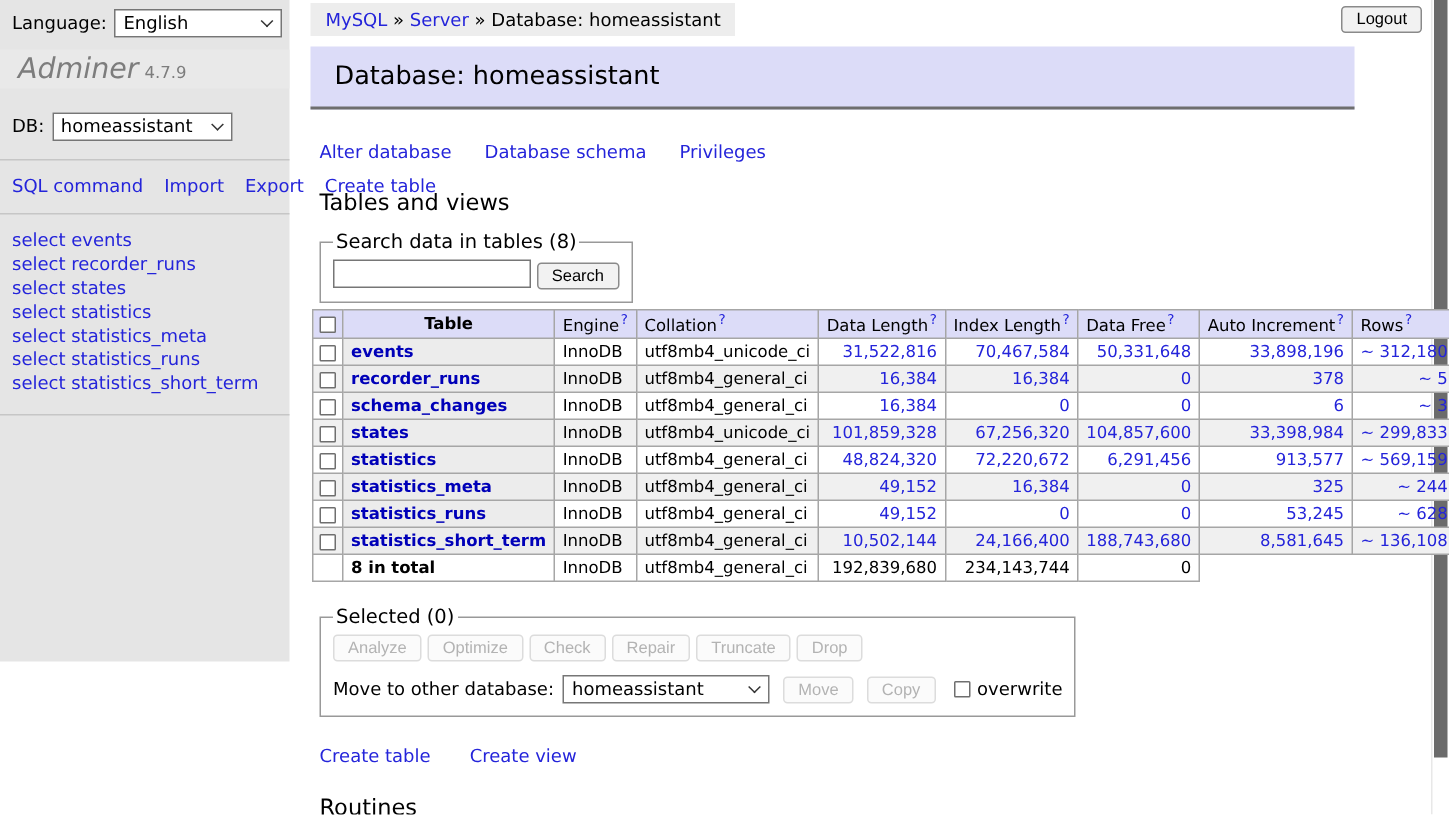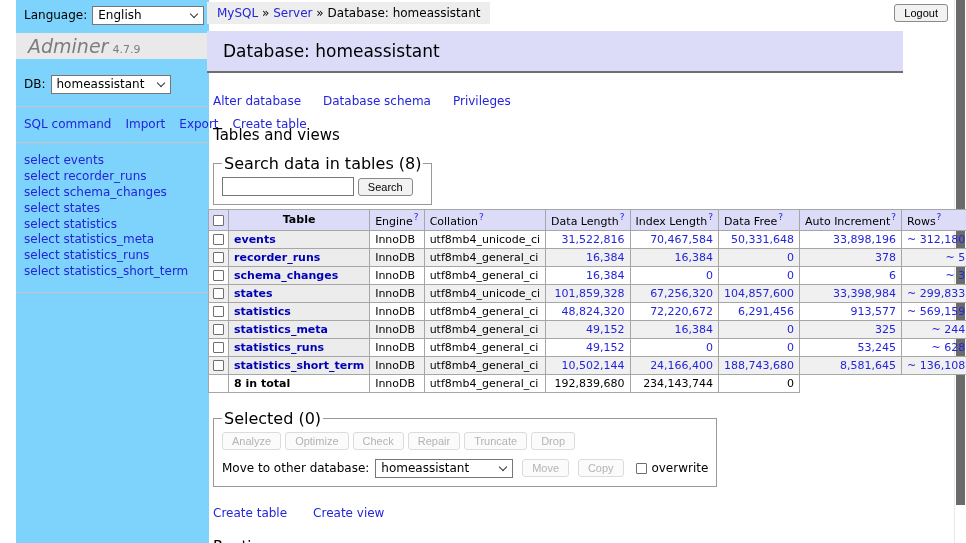--- a/index.html
+++ b/index.html
@@ -9,21 +9,21 @@
   }
   *{box-sizing:border-box;}
   html,body{margin:0;padding:0;}
   body{
     width:966px;height:543px;overflow:hidden;position:relative;
     font-family:"DejaVu Sans","Liberation Sans",sans-serif;font-size:12px;color:#000;background:#fff;
   }
   a{color:var(--link);text-decoration:none;cursor:pointer;}
 
   
-  #sidebar{position:absolute;left:16px;top:0;width:193px;height:543px;background:#7dd3fc;}
+  #sidebar{position:absolute;left:0;top:0;width:193px;height:441px;background:#e5e5e5;}
   .lang-row{padding:6px 8px 2px 8px;white-space:nowrap;}
   .lang-row label{margin-right:5px;}
   #brand-banner{background:var(--banner-bg);margin-top:6px;padding:2px 12px;}
   #brand{font-style:italic;font-size:19px;color:#7d7d7d;}
   #brand-version{font-size:11px;color:#7d7d7d;margin-left:4px;}
   .db-row{padding:16px 8px 8px 8px;white-space:nowrap;}
   .db-row label{margin-right:5px;}
   .srule{border:none;border-top:1px solid #c6c6c6;margin:4px 0;}
   #sidebar-actions{margin:8px 0 8px 0;padding:0 8px;line-height:1.6;width:188px;}
   #sidebar-actions a{margin-right:14px;white-space:nowrap;}
@@ -49,21 +49,21 @@
   
   #content{position:absolute;left:207px;top:0;width:696px;}
   #breadcrumb{display:inline-block;background:var(--breadcrumb-bg);padding:4px 10px;margin-top:2px;}
   .bc-sep{color:#000;}
   #page-title{background:var(--title-bg);border-bottom:2px solid #6e6e6e;margin:7px 0 0 0;
     padding:10px 16px;font-size:17px;font-weight:normal;}
   #top-links{margin:21px 0 0 6px;}
   #top-links a{margin-right:22px;}
   h3{font-size:15px;font-weight:normal;margin:18px 0 10px 6px;}
   fieldset{display:inline-block;border:1px solid #999;margin:0 0 0 6px;padding:4px 8px 8px 8px;}
-  legend{font-size:16px;padding:0 2px;}
+  legend{font-size:13px;padding:0 2px;}
 
   
   table{border-collapse:collapse;margin:4px 0 0 1px;font-size:11px;}
   th,td{border:1px solid var(--border);padding:2px 5px;white-space:nowrap;height:14px;}
   thead th{background:var(--header-bg);font-weight:normal;text-align:left;font-size:11px;}
   thead th.col-table{font-weight:bold;text-align:center;margin-left:29px;}
   .help{font-size:9px;vertical-align:super;color:var(--link);margin-left:1px;}
   tbody th.name{background:#ececec;text-align:left;}
   tbody th.name a{color:var(--link-strong);font-weight:bold;}
   td.num{text-align:right;}
@@ -102,21 +102,20 @@
   </div>
   <div class="db-row">
     <label>DB:</label><span class="fselect" style="width:120px"><span>homeassistant</span><span class="chev"></span></span>
   </div>
   <hr class="srule">
   <p id="sidebar-actions"><a>SQL command</a><a>Import</a><a>Export</a><a>Create table</a></p>
   <hr class="srule">
   <div id="sidebar-tables">
       <a>select events</a>
       <a>select recorder_runs</a>
-      <a>select schema_changes</a>
       <a>select states</a>
       <a>select statistics</a>
       <a>select statistics_meta</a>
       <a>select statistics_runs</a>
       <a>select statistics_short_term</a>
     </div>
   <hr class="srule">
 </div>
 
 <button id="logout-btn" class="btn">Logout</button>

